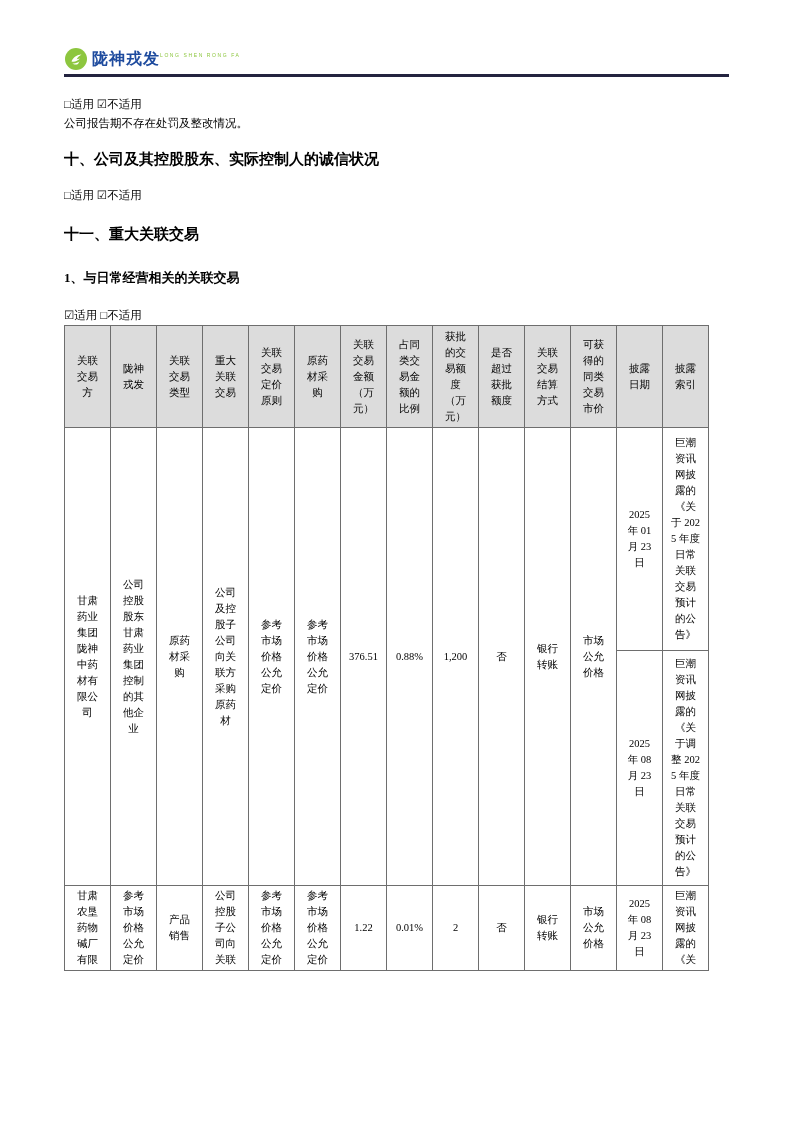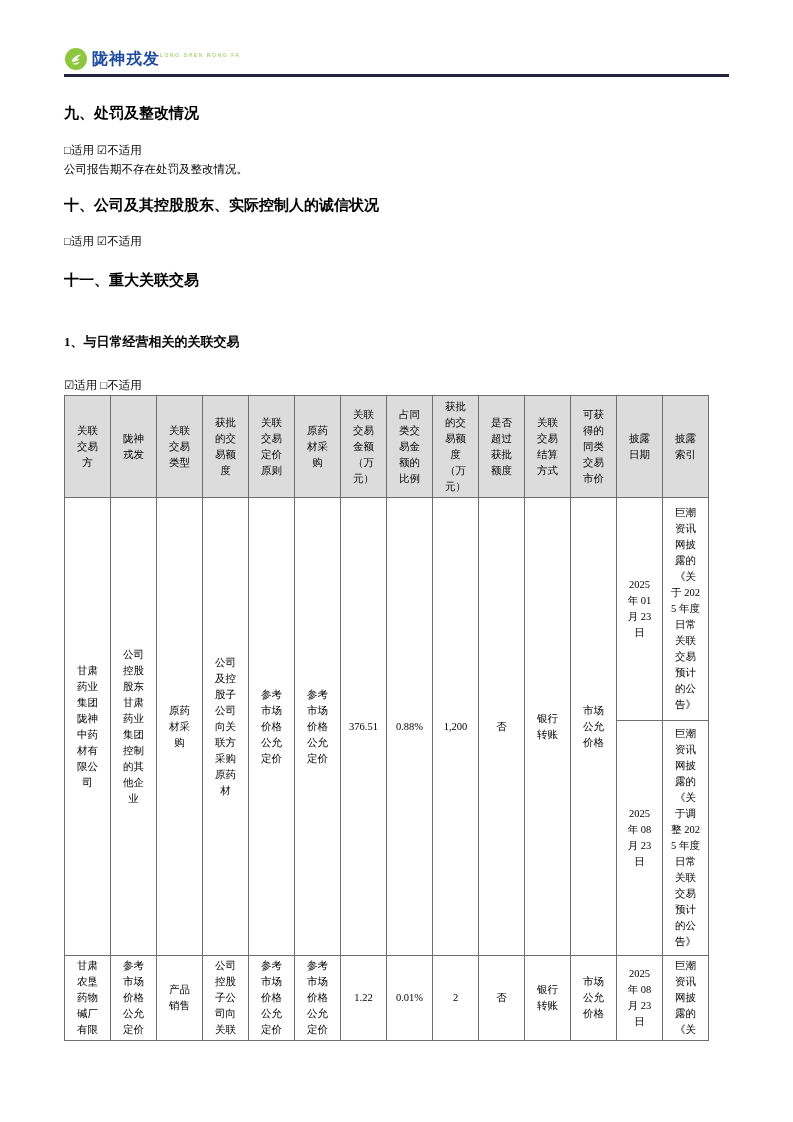--- a/index.html
+++ b/index.html
@@ -30,26 +30,26 @@
     font-size: 5px; color: #8dc63f; letter-spacing: 1.6px; margin-top: 2px;
     font-family: "Liberation Sans", "DejaVu Sans", sans-serif;
   }
   .doc-title { font-size: 11.5px; color: #000; padding-bottom: 2px; }
 
   
   .h1 { font-size: 15px; font-weight: bold; line-height: 20px; }
   .h1-9  { margin-top: 26px; }
   .h1-10 { margin-top: 19px; }
   .h1-11 { margin-top: 22px; }
-  .h2 { font-size: 13px; font-weight: bold; line-height: 17px; margin-top: 43px; }
+  .h2 { font-size: 13px; font-weight: bold; line-height: 17px; margin-top: 25px; }
   .line { font-size: 11.5px; line-height: 14px; }
   .applicability-9  { margin-top: 20px; }
   .body-9 { margin-top: 5px; }
   .applicability-10 { margin-top: 19px; }
-  .applicability-11 { margin-top: 28px; }
+  .applicability-11 { margin-top: 22px; }
 
   
   table.rel-table {
     margin-top: 3px;
     border-collapse: collapse;
     table-layout: fixed;
     width: 645px;
     font-size: 10.5px;
   }
   .rel-table col { width: 46px; }
@@ -89,21 +89,20 @@
         <path d="M7.5 14.5 C9 10.5, 13 7.5, 17.5 7.5 C15 9, 13.5 10.5, 12.8 12.2 L16 11.5 C13.8 13.8, 10.5 15.5, 7.5 14.5 Z" fill="#ffffff"></path>
         <path d="M8.2 16.2 C10.5 16.8, 13.5 16, 15.5 14.2 L14 17 C12 18, 9.5 17.5, 8.2 16.2 Z" fill="#ffffff"></path>
       </svg>
       <div class="logo-text-wrap">
         <span class="logo-brand">陇神戎发</span>
         <span class="logo-brand-sub">LONG SHEN RONG FA</span>
       </div>
     </div>
   </div>
 
-  <div class="h1 h1-9">九、处罚及整改情况</div>
   <div class="line applicability-9">□适用 ☑不适用</div>
   <div class="line body-9">公司报告期不存在处罚及整改情况。</div>
 
   <div class="h1 h1-10">十、公司及其控股股东、实际控制人的诚信状况</div>
   <div class="line applicability-10">□适用 ☑不适用</div>
 
   <div class="h1 h1-11">十一、重大关联交易</div>
   <div class="h2">1、与日常经营相关的关联交易</div>
   <div class="line applicability-11">☑适用 □不适用</div>
 
@@ -122,21 +121,21 @@
         <col>
         <col>
         <col>
         <col>
     </colgroup>
     <thead>
       <tr>
         <th>关联交易方</th>
         <th>陇神戎发</th>
         <th>关联交易类型</th>
-        <th>获批的交易额度</th>
+        <th>重大关联交易</th>
         <th>关联交易定价原则</th>
         <th>原药材采购</th>
         <th>关联交易金额（万元）</th>
         <th>占同类交易金额的比例</th>
         <th>获批的交易额度（万元）</th>
         <th>是否超过获批额度</th>
         <th>关联交易结算方式</th>
         <th>可获得的同类交易市价</th>
         <th>披露日期</th>
         <th>披露索引</th>

